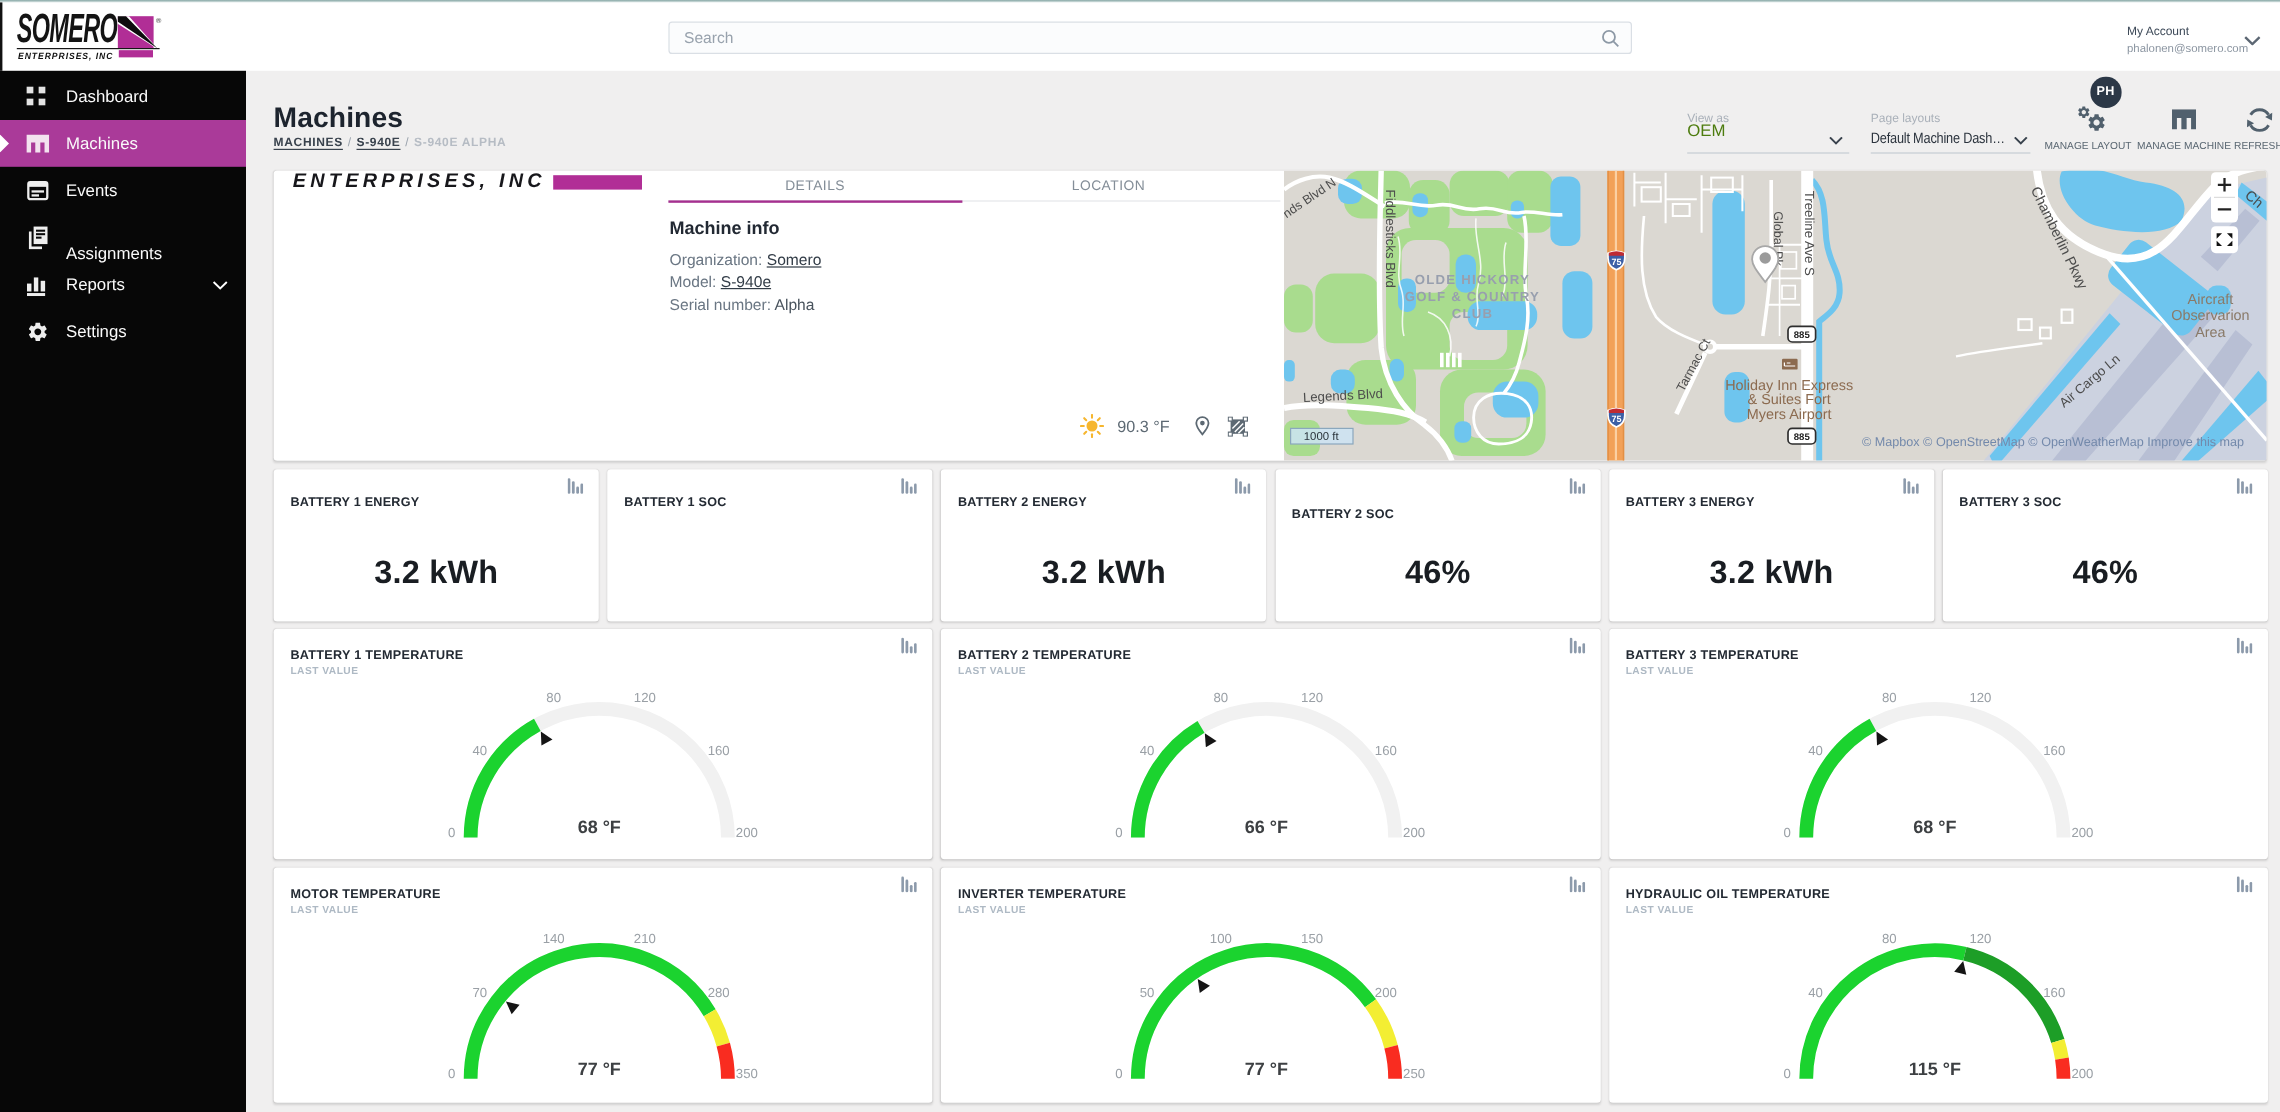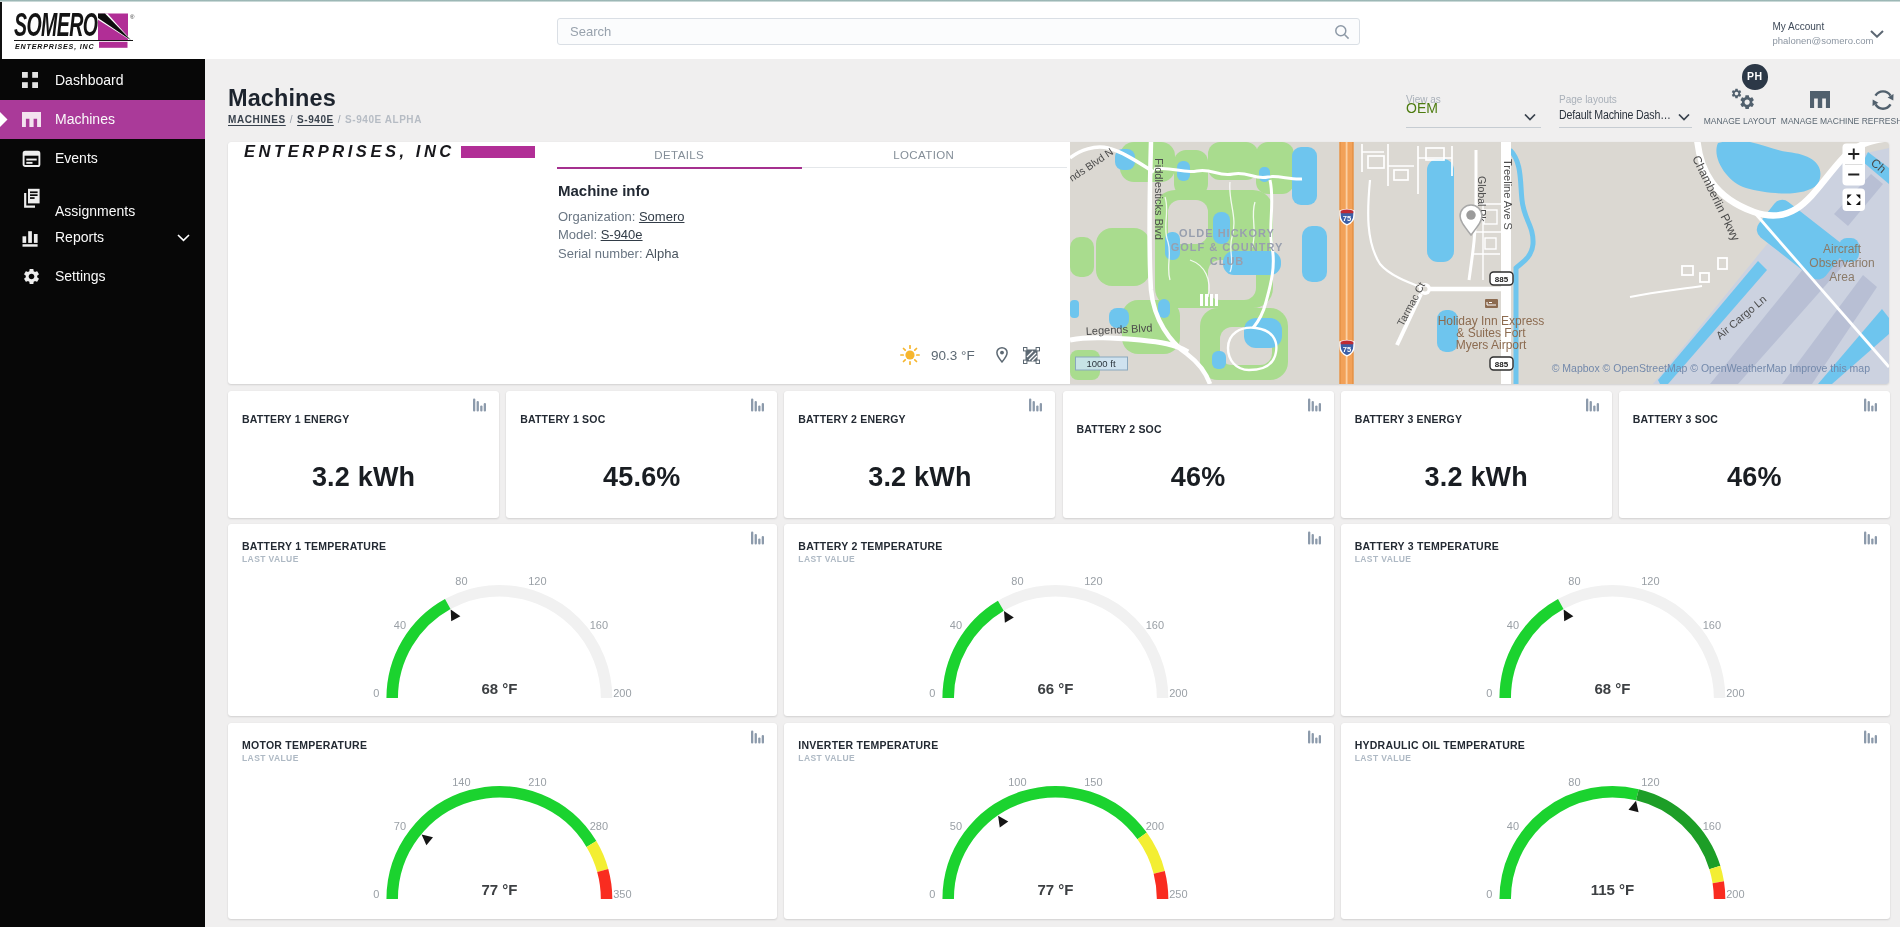--- a/index.html
+++ b/index.html
@@ -373,21 +373,20 @@
     <div class="abs ctitle" style="left:14px;top:22px;">BATTERY 1 SOC</div>
     <div class="abs" style="right:13px;top:7px;"><svg width="13" height="14" viewBox="0 0 13 14">
         <g fill="#8c9aab">
           <rect x="0" y="0.5" width="2.3" height="13" rx="1.1"></rect>
           <rect x="3.6" y="3" width="2.3" height="10.5" rx="1.1"></rect>
           <rect x="7.2" y="7.5" width="2.3" height="6" rx="1.1"></rect>
           <rect x="10.7" y="5" width="2.3" height="8.5" rx="1.1"></rect>
         </g>
       </svg></div>
     <div class="abs" style="left:0;top:462px;width:100%;"></div>
-    <div class="abs" style="left:0;top:71px;width:271.2px;text-align:center;font-size:27px;font-weight:bold;color:#191d22;letter-spacing:.2px;">45.6%</div>
   </div>
 <div class="card" style="left:784.3px;top:391px;width:271.2px;height:127px;">
     <div class="abs ctitle" style="left:14px;top:22px;">BATTERY 2 ENERGY</div>
     <div class="abs" style="right:13px;top:7px;"><svg width="13" height="14" viewBox="0 0 13 14">
         <g fill="#8c9aab">
           <rect x="0" y="0.5" width="2.3" height="13" rx="1.1"></rect>
           <rect x="3.6" y="3" width="2.3" height="10.5" rx="1.1"></rect>
           <rect x="7.2" y="7.5" width="2.3" height="6" rx="1.1"></rect>
           <rect x="10.7" y="5" width="2.3" height="8.5" rx="1.1"></rect>
         </g>

